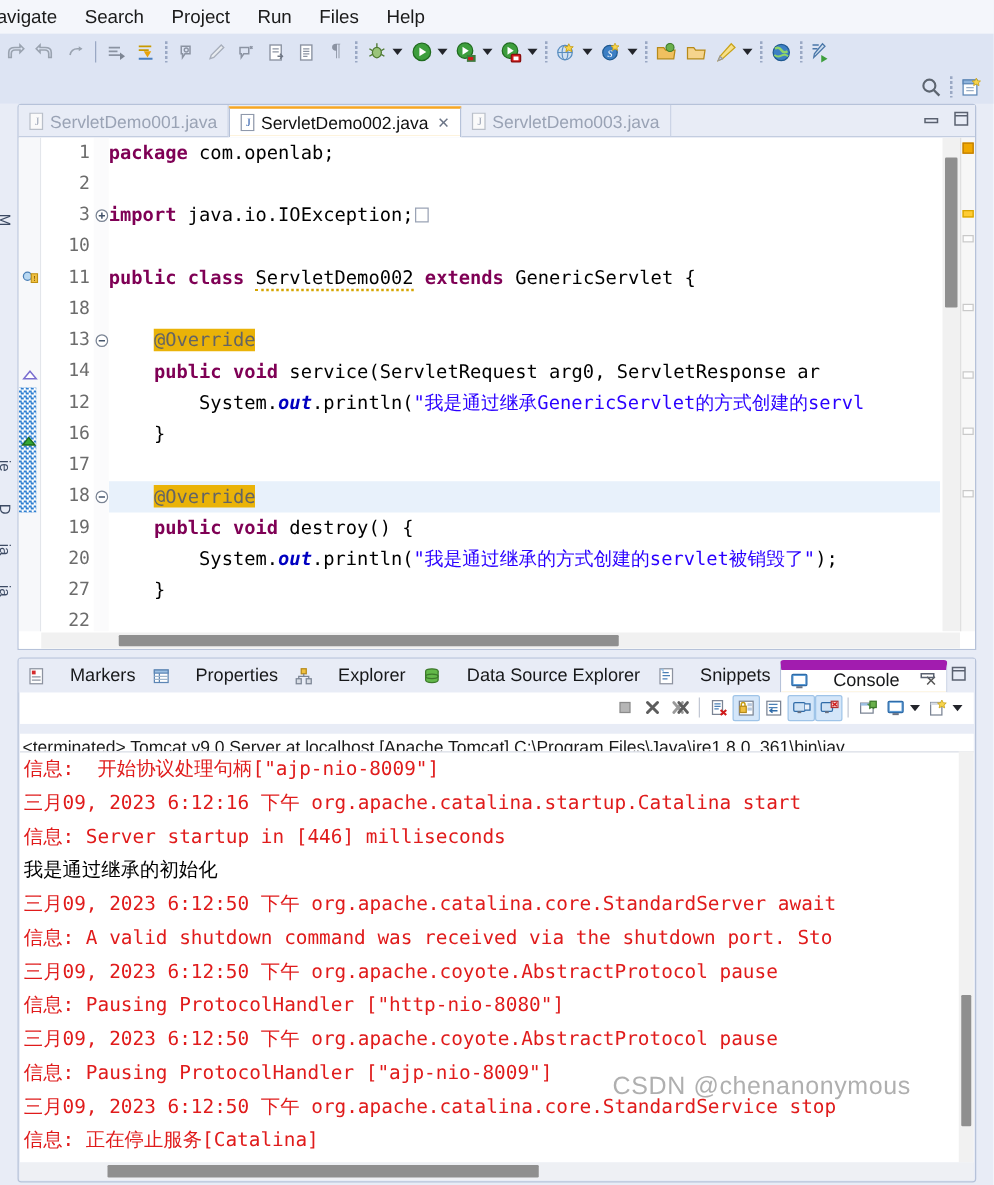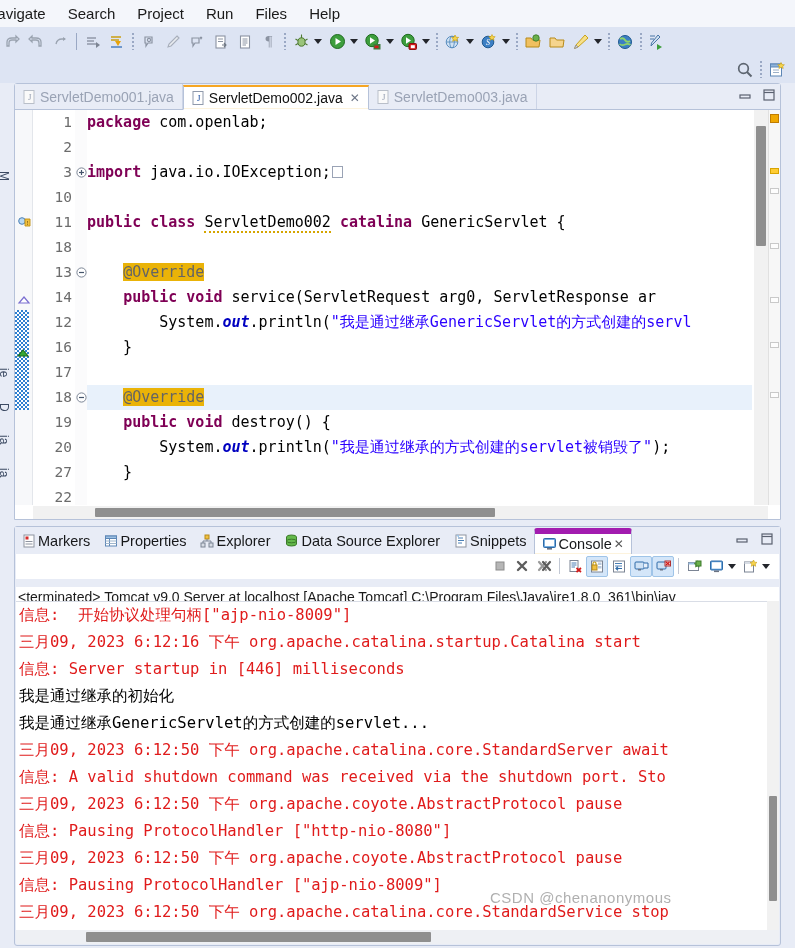--- a/index.html
+++ b/index.html
@@ -147,26 +147,26 @@
   .botpanel {
     position: absolute; left: 14px; top: 526px; width: 767px; height: 420px;
     background: #e8ecf6;
     border: 1px solid #b6c2d9; border-radius: 3px;
   }
   .bottabs {
     position: relative; height: 27px; width: 100%;
     display: flex; align-items: flex-end; background: #e8ecf6;
   }
   .bottab {
-    height: 26px; display: flex; align-items: center; gap: 2px;
+    height: 26px; display: flex; align-items: center; gap: 20px;
     padding: 0 7px; font-size: 14.5px; color: #17181a; white-space: nowrap;
   }
   .bottab.active {
     background: #ffffff; border: 1px solid #b6c2d9; border-bottom: none;
-    border-top: 6px solid #a21caf; border-radius: 3px 3px 0 0;
+    border-top: 8px solid #a21caf; border-radius: 3px 3px 0 0;
     box-shadow: 0 -1px 0 #fdf3dd inset;
   }
   .bottab .x { font-size: 12px; color: #555; }
   .botwinbtns { position: absolute; right: 6px; top: 5px; display: flex; gap: 11px; }
 
   .constoolbar {
     position: absolute; left: 1px; right: 1px; top: 27px; height: 25px;
     background: #ffffff;
     display: flex; align-items: center; justify-content: flex-end;
     padding-right: 6px; gap: 0px;
@@ -205,23 +205,23 @@
   .chscroll {
     position: absolute; left: 1px; right: 1px; bottom: 1px; height: 14px;
     background: #eef0f4;
   }
   .chthumb { position: absolute; left: 70px; top: 2px; width: 345px; height: 10px;
              background: #8f8f8f; border-radius: 1px; }
 
   
   .watermark {
     position: absolute; left: 490px; top: 858px;
-    font-family: "Liberation Sans", sans-serif; font-size: 15px;
+    font-family: "Liberation Sans", sans-serif; font-size: 20px;
     color: rgba(110,110,110,0.55); white-space: nowrap;
-    letter-spacing: 0.5px; pointer-events: none; margin-top: 31px;
+    letter-spacing: 0.5px; pointer-events: none;
   }
   .searchicon { width: 18px; height: 18px; }
 </style>
 </head>
 <body>
 
 <div id="app">
 
   <div class="menubar">
     <div class="mi">lavigate</div>
@@ -532,21 +532,21 @@
         <div class="fc"></div>
         <div class="fc"></div>
         <div class="fc"></div>
       </div>
 
       <div class="code">
         <div class="cl"><span class="kw">package</span><span class="plain"> com.openlab;</span></div>
         <div class="cl"></div>
         <div class="cl"><span class="kw">import</span><span class="plain"> java.io.IOException;</span><span style="display:inline-block;width:11px;height:12px;border:1px solid #9aa3b5;vertical-align:-1px;margin-left:1px;"></span></div>
         <div class="cl"></div>
-        <div class="cl"><span class="kw">public class</span><span class="plain"> </span><span class="plain warnu">ServletDemo002</span><span class="plain"> </span><span class="kw">catalina</span><span class="plain"> GenericServlet {</span></div>
+        <div class="cl"><span class="kw">public class</span><span class="plain"> </span><span class="plain warnu">ServletDemo002</span><span class="plain"> </span><span class="kw">extends</span><span class="plain"> GenericServlet {</span></div>
         <div class="cl"></div>
         <div class="cl"><span class="plain">    </span><span class="anno">@Override</span></div>
         <div class="cl"><span class="plain">    </span><span class="kw">public void</span><span class="plain"> service(ServletRequest arg0, ServletResponse ar</span></div>
         <div class="cl"><span class="plain">        System.</span><span class="fld">out</span><span class="plain">.println(</span><span class="str">"我是通过继承GenericServlet的方式创建的servl</span></div>
         <div class="cl"><span class="plain">    }</span></div>
         <div class="cl"></div>
         <div class="cl hl"><span class="plain">    </span><span class="anno">@Override</span></div>
         <div class="cl"><span class="plain">    </span><span class="kw">public void</span><span class="plain"> destroy() {</span></div>
         <div class="cl"><span class="plain">        System.</span><span class="fld">out</span><span class="plain">.println(</span><span class="str">"我是通过继承的方式创建的servlet被销毁了"</span><span class="plain">);</span></div>
         <div class="cl"><span class="plain">    }</span></div>
@@ -725,21 +725,20 @@
       <div class="arrowdn"></div>
     </div>
 
     <div class="conhead">&lt;terminated&gt; Tomcat v9.0 Server at localhost [Apache Tomcat] C:\Program Files\Java\jre1.8.0_361\bin\jav</div>
 
     <div class="conbody">
       <div class="line err">信息:  开始协议处理句柄["ajp-nio-8009"]</div>
       <div class="line err">三月09, 2023 6:12:16 下午 org.apache.catalina.startup.Catalina start</div>
       <div class="line err">信息: Server startup in [446] milliseconds</div>
       <div class="line out">我是通过继承的初始化</div>
-      <div class="line out">我是通过继承GenericServlet的方式创建的servlet...</div>
       <div class="line err">三月09, 2023 6:12:50 下午 org.apache.catalina.core.StandardServer await</div>
       <div class="line err">信息: A valid shutdown command was received via the shutdown port. Sto</div>
       <div class="line err">三月09, 2023 6:12:50 下午 org.apache.coyote.AbstractProtocol pause</div>
       <div class="line err">信息: Pausing ProtocolHandler ["http-nio-8080"]</div>
       <div class="line err">三月09, 2023 6:12:50 下午 org.apache.coyote.AbstractProtocol pause</div>
       <div class="line err">信息: Pausing ProtocolHandler ["ajp-nio-8009"]</div>
       <div class="line err">三月09, 2023 6:12:50 下午 org.apache.catalina.core.StandardService stop</div>
       <div class="line err">信息: 正在停止服务[Catalina]</div>
 
     </div>

